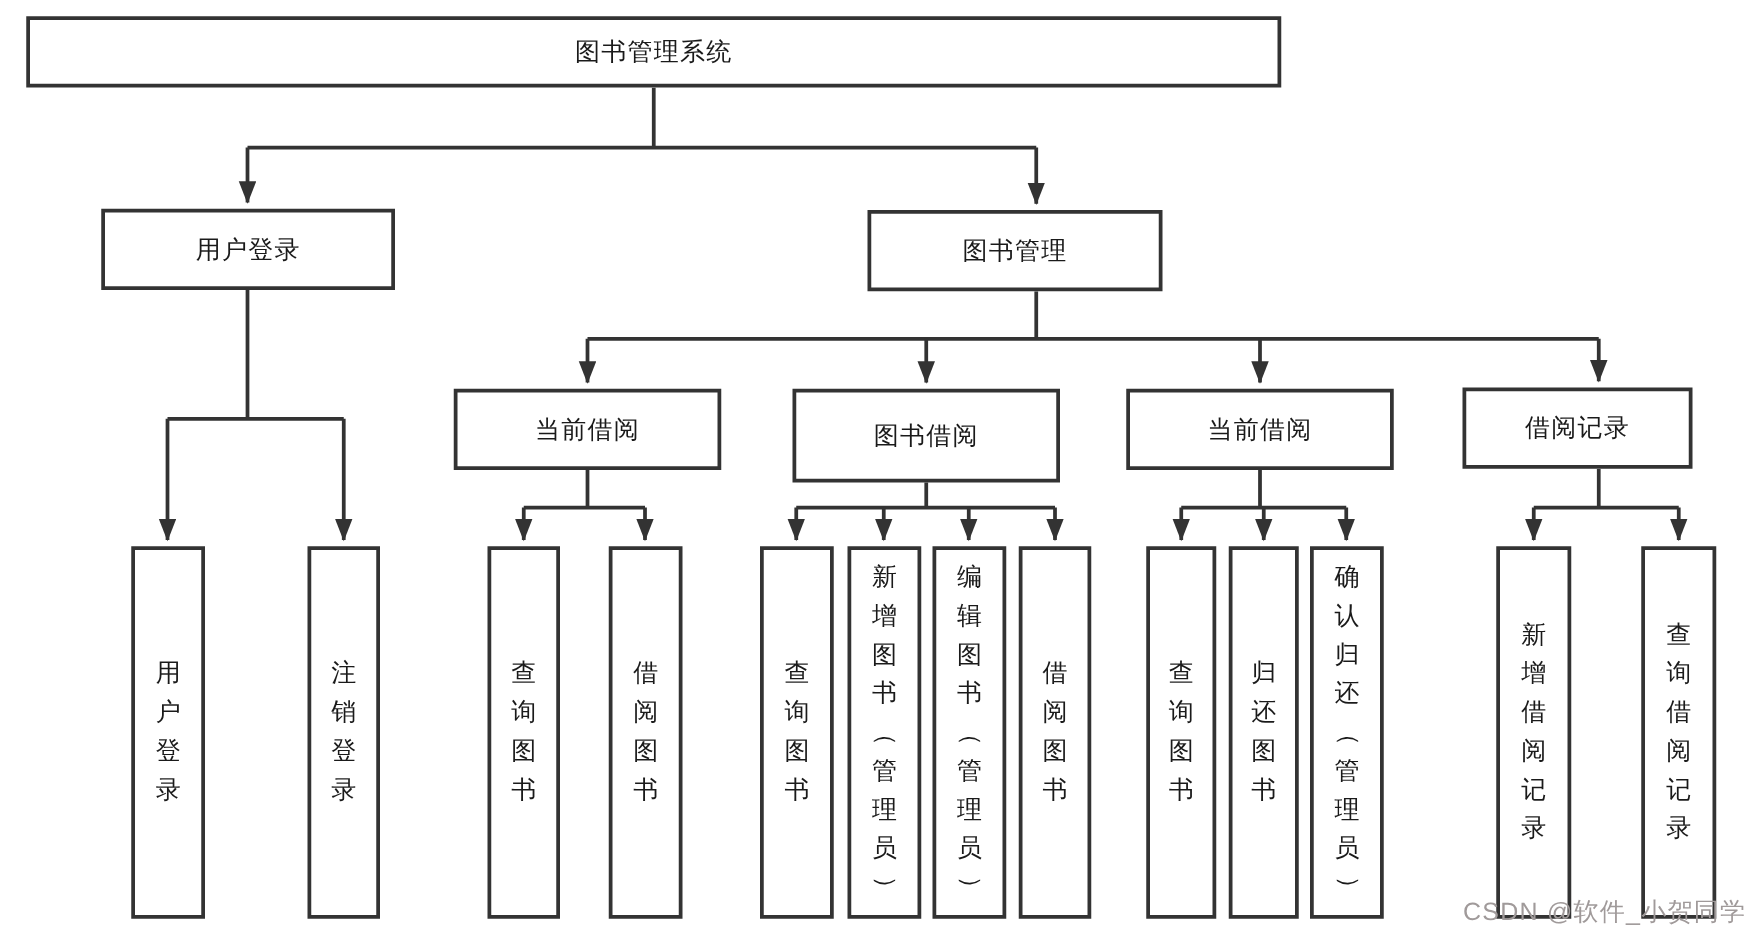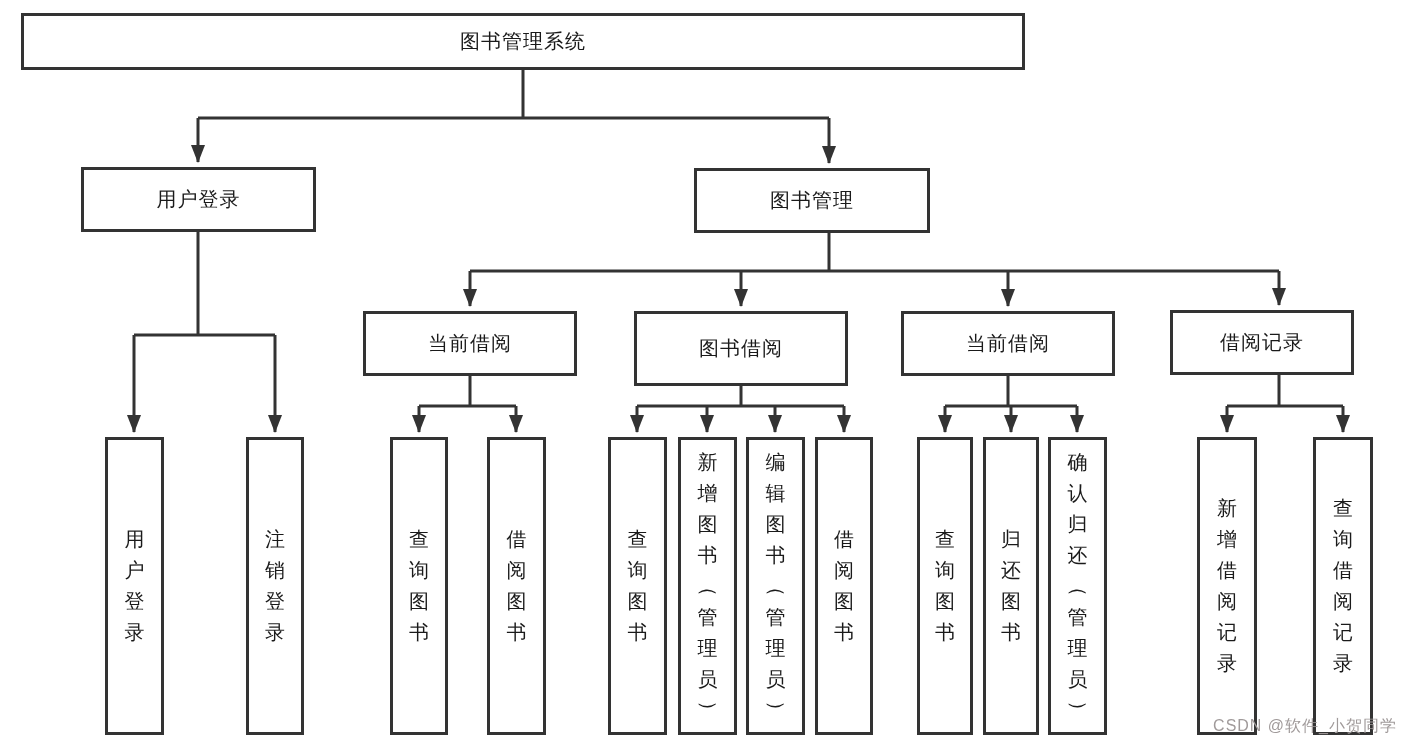--- a/index.html
+++ b/index.html
@@ -59,21 +59,21 @@
     line-height: 31px;
     height: 31px;
     text-align: center;
   }
   .vbox span.rot { transform: rotate(90deg); }
 
   #watermark {
     position: absolute;
     top: 716px;
     right: 8px;
-    font-size: 16px;
+    font-size: 20px;
     color: var(--watermark);
     letter-spacing: 1px;
     white-space: nowrap;
     z-index: 5;
   }
 </style>
 </head>
 <body>
 
 <div id="canvas">

